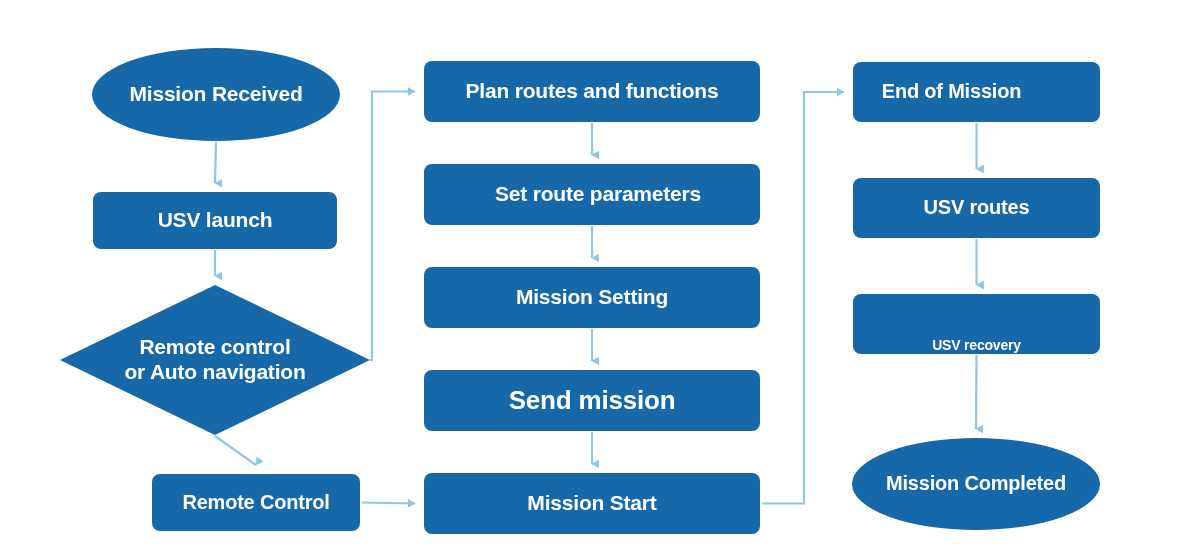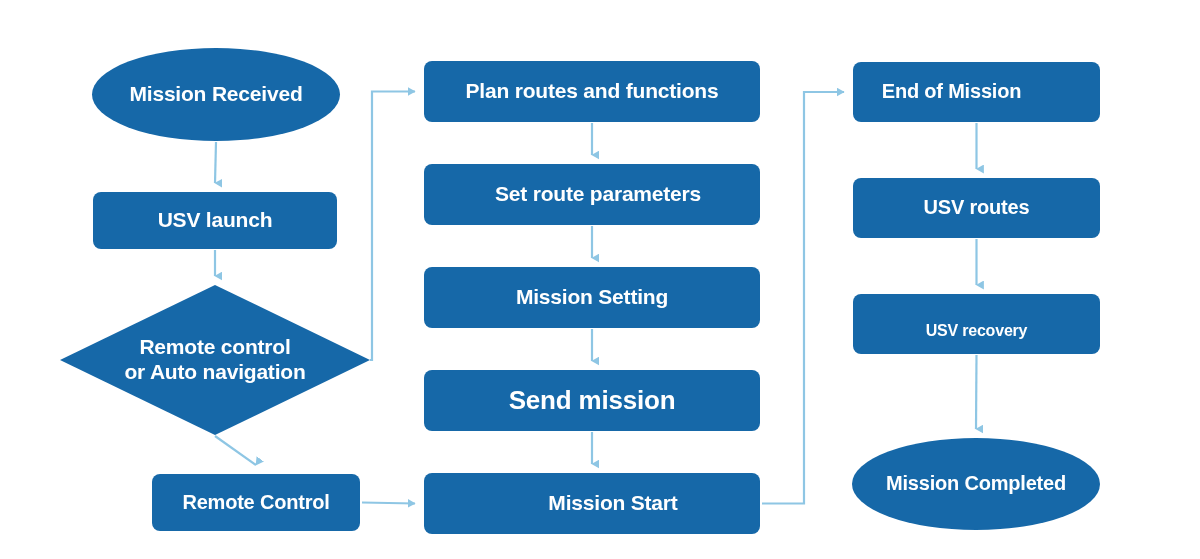--- a/index.html
+++ b/index.html
@@ -99,20 +99,20 @@
   <div id="labels-layer">
       <div class="node-label" style="left: 92px; top: 48px; width: 248px; height: 93px; font-size: 21px;">Mission Received</div>
       <div class="node-label" style="left: 93px; top: 192px; width: 244px; height: 57px; font-size: 21px;">USV launch</div>
       <div class="node-label" style="left: 60px; top: 285px; width: 310px; height: 150px; font-size: 21px;">Remote control
 or Auto navigation</div>
       <div class="node-label" style="left: 152px; top: 474px; width: 208px; height: 57px; font-size: 20px;">Remote Control</div>
       <div class="node-label" style="left: 424px; top: 61px; width: 336px; height: 61px; font-size: 21px;">Plan routes and functions</div>
       <div class="node-label" style="left: 444px; top: 164px; width: 308px; height: 61px; font-size: 21px;">Set route parameters</div>
       <div class="node-label" style="left: 424px; top: 267px; width: 336px; height: 61px; font-size: 21px;">Mission Setting</div>
       <div class="node-label" style="left: 424px; top: 370px; width: 336px; height: 61px; font-size: 26px;">Send mission</div>
-      <div class="node-label" style="left: 424px; top: 473px; width: 336px; height: 61px; font-size: 21px; padding-left: 21px;">Mission Start</div>
+      <div class="node-label" style="left: 424px; top: 473px; width: 336px; height: 61px; font-size: 21px;">Mission Start</div>
       <div class="node-label" style="left: 853px; top: 62px; width: 197px; height: 60px; font-size: 20px;">End of Mission</div>
       <div class="node-label" style="left: 853px; top: 178px; width: 247px; height: 60px; font-size: 20px;">USV routes</div>
-      <div class="node-label" style="left: 853px; top: 294px; width: 247px; height: 75px; font-size: 16px;">USV recovery</div>
+      <div class="node-label" style="left: 853px; top: 308px; width: 247px; height: 75px; font-size: 14px;">USV recovery</div>
       <div class="node-label" style="left: 852px; top: 438px; width: 248px; height: 92px; font-size: 20px;">Mission Completed</div>
     </div>
 
 </div>
 
 </body></html>

